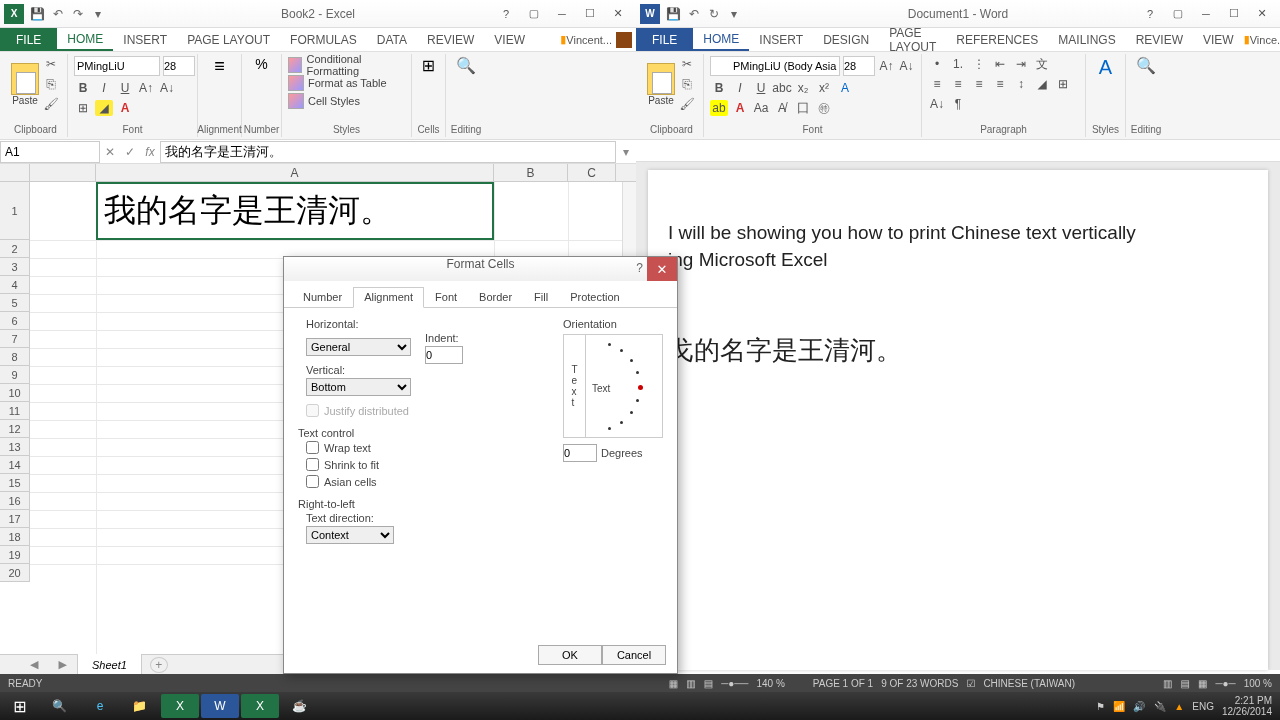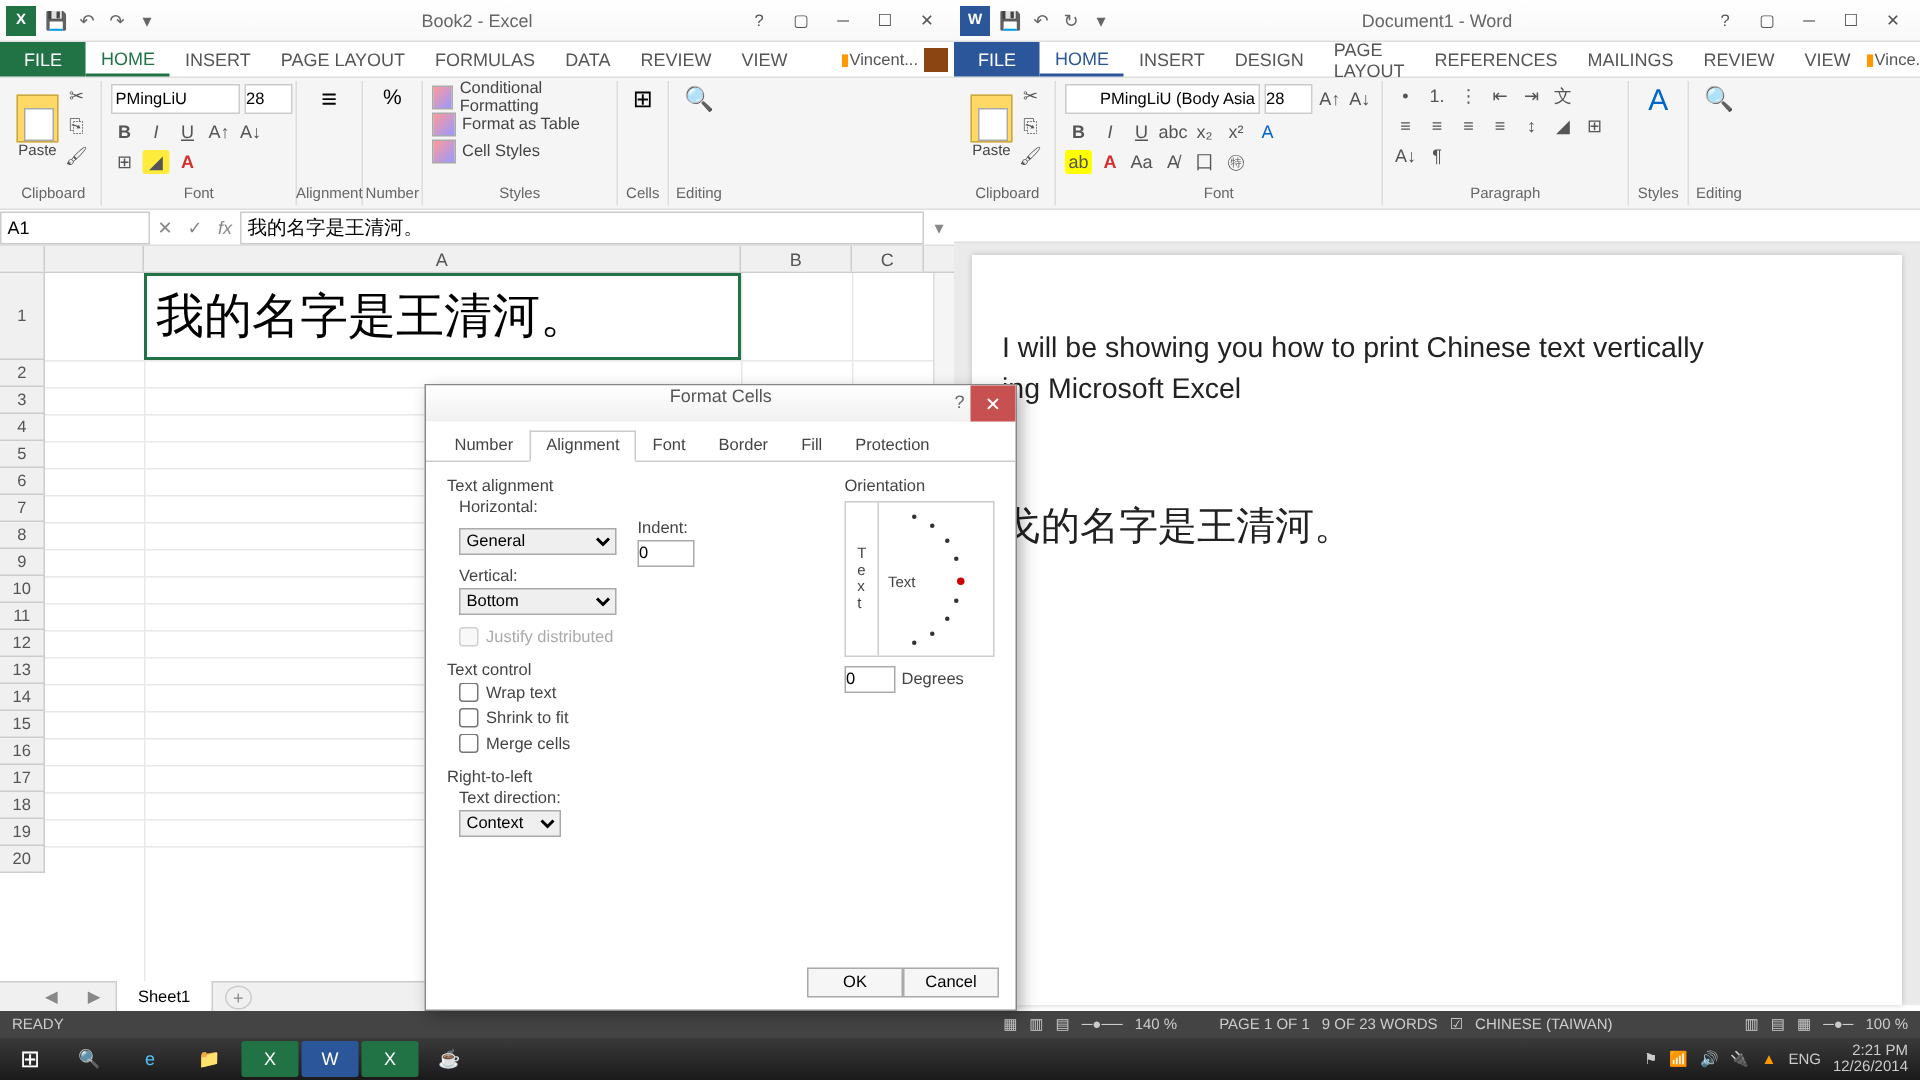--- a/index.html
+++ b/index.html
@@ -54,21 +54,21 @@
 .ch { border-right: 1px solid #ccc; font-size: 12px; color: #555; display: flex; align-items: center; justify-content: center; background: #f0f0f0; }
 .corner { width: 30px; background: #f0f0f0; border-right: 1px solid #ccc; }
 .cell-area { position: absolute; top: 18px; left: 30px; right: 14px; bottom: 0; }
 .active-cell { position: absolute; top: 0; left: 66px; width: 398px; height: 58px; border: 2px solid #217346; font-family: "PMingLiU", serif; font-size: 32px; display: flex; align-items: center; padding-left: 6px; }
 .grid-line-v { position: absolute; top: 0; bottom: 0; width: 1px; background: #e8e8e8; }
 .grid-line-h { position: absolute; left: 0; right: 0; height: 1px; background: #e8e8e8; }
 .scroll-v { position: absolute; right: 0; top: 18px; bottom: 0; width: 14px; background: #f5f5f5; border-left: 1px solid #ddd; }
 
 
 .sheet-tabs { height: 20px; background: #f0f0f0; border-top: 1px solid #ccc; display: flex; align-items: center; padding: 0 30px; }
-.sheet-tab { background: #fff; border: 1px solid #ccc; padding: 13px 14px; font-size: 11px; border-bottom: none; }
+.sheet-tab { background: #fff; border: 1px solid #ccc; padding: 13px 14px; font-size: 11px; border-bottom: none; font-style: italic; }
 .sheet-add { width: 18px; height: 16px; border: 1px solid #ccc; border-radius: 50%; display: flex; align-items: center; justify-content: center; margin-left: 8px; font-size: 12px; color: #888; }
 
 
 .status-bar { height: 18px; background: #444; color: #ccc; font-size: 10px; display: flex; align-items: center; padding: 0 8px; gap: 12px; position: absolute; bottom: 28px; left: 0; right: 0; }
 .status-bar .right { margin-left: auto; display: flex; gap: 8px; align-items: center; }
 
 
 .taskbar { height: 28px; background: linear-gradient(#3a3a3a, #1a1a1a); position: absolute; bottom: 0; left: 0; right: 0; display: flex; align-items: center; }
 .taskbar .start { width: 40px; height: 28px; display: flex; align-items: center; justify-content: center; color: #fff; font-size: 16px; }
 .taskbar .tb-icon { width: 38px; height: 24px; display: flex; align-items: center; justify-content: center; color: #fff; font-size: 12px; border-radius: 2px; margin: 0 1px; }
@@ -90,21 +90,21 @@
 .dialog { position: absolute; top: 256px; left: 283px; width: 395px; height: 418px; background: #fff; border: 1px solid #888; box-shadow: 3px 3px 10px rgba(0,0,0,0.3); z-index: 100; }
 .dialog-title { height: 24px; background: linear-gradient(#fff,#f0f0f0); display: flex; align-items: flex-start; justify-content: center; font-size: 12px; color: #555; position: relative; }
 .dialog-title .help { position: absolute; right: 34px; top: 4px; font-size: 12px; color: #666; }
 .dialog-title .close { position: absolute; right: 0; top: 0; width: 30px; height: 24px; background: #c75050; color: #fff; display: flex; align-items: center; justify-content: center; font-size: 13px; }
 .dialog-tabs { display: flex; padding: 6px 8px 0 8px; border-bottom: 1px solid #ccc; }
 .dialog-tab { padding: 3px 10px; font-size: 11px; color: #444; border: 1px solid transparent; cursor: pointer; }
 .dialog-tab.active { border: 1px solid #ccc; border-bottom: 1px solid #fff; background: #fff; margin-bottom: -1px; }
 .dialog-body { padding: 10px 14px; font-size: 11px; color: #444; position: relative; }
 .dlg-label { font-size: 11px; margin-bottom: 2px; }
 .dlg-select { width: 105px; height: 18px; font-size: 11px; border: 1px solid #aaa; margin-bottom: 8px; }
-.dlg-select.small { width: 68px; }
+.dlg-select.small { width: 88px; }
 .dlg-spin { width: 38px; height: 18px; font-size: 11px; border: 1px solid #aaa; }
 .dlg-check { display: flex; align-items: flex-end; margin-bottom: 4px; }
 .dlg-check input { margin-right: 5px; }
 .dlg-section { margin-top: 10px; }
 .orient-box { position: absolute; top: 10px; right: 14px; width: 100px; }
 .orient-widget { border: 1px solid #ccc; height: 104px; display: flex; margin-top: 4px; }
 .orient-vert { width: 22px; border-right: 1px solid #ccc; display: flex; flex-direction: column; align-items: center; justify-content: center; font-size: 10px; line-height: 11px; }
 .orient-dial { flex: 1; position: relative; }
 .orient-dial .txt { position: absolute; top: 48px; left: 6px; font-size: 10px; }
 .orient-dial .dot { position: absolute; width: 3px; height: 3px; background: #333; border-radius: 50%; }
@@ -424,21 +424,20 @@
   </div>
   <div class="dialog-tabs">
     <div class="dialog-tab">Number</div>
     <div class="dialog-tab active">Alignment</div>
     <div class="dialog-tab">Font</div>
     <div class="dialog-tab">Border</div>
     <div class="dialog-tab">Fill</div>
     <div class="dialog-tab">Protection</div>
   </div>
   <div class="dialog-body">
-    <div class="dlg-label">Text alignment</div>
     <div style="padding-left:8px">
       <div class="dlg-label">Horizontal:</div>
       <div class="row" style="display:flex;gap:14px;align-items:flex-end">
         <select class="dlg-select"><option>General</option></select>
         <div>
           <div class="dlg-label">Indent:</div>
           <input class="dlg-spin" value="0" style="">
         </div>
       </div>
       <div class="dlg-label">Vertical:</div>
@@ -454,21 +453,21 @@
         <label class="dlg-check">
             <input type="checkbox" style="">
             <span>Wrap text</span>
           </label>
         <label class="dlg-check">
             <input type="checkbox" style="">
             <span>Shrink to fit</span>
           </label>
         <label class="dlg-check">
             <input type="checkbox" style="">
-            <span>Merge cells</span>
+            <span>Asian cells</span>
           </label>
       </div>
     </div>
     <div class="dlg-section">
       <div class="dlg-label">Right-to-left</div>
       <div style="padding-left:8px">
         <div class="dlg-label">Text direction:</div>
         <select class="dlg-select small"><option>Context</option></select>
       </div>
     </div>

